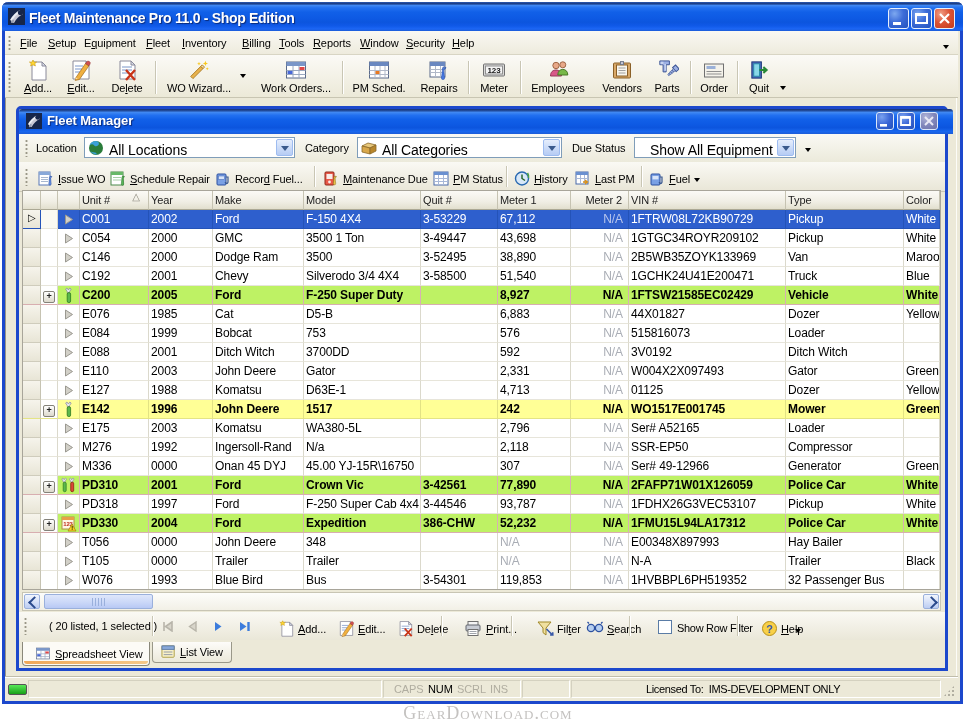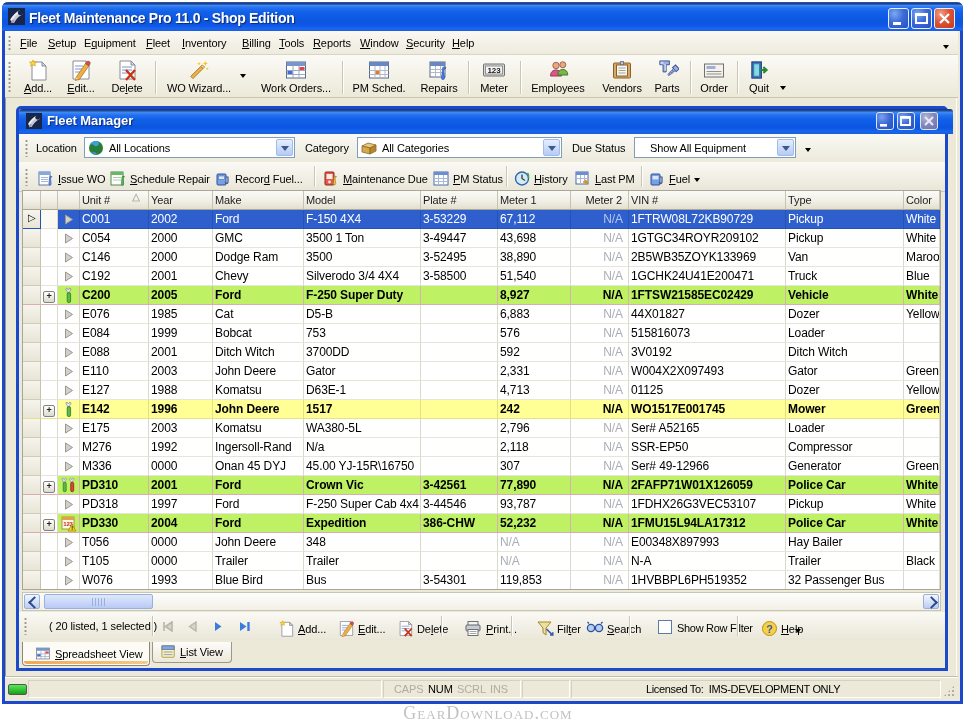--- a/index.html
+++ b/index.html
@@ -43,21 +43,21 @@
 #ititle .ttext{left:28px;top:4px;color:#fff;font-size:13px;font-weight:bold;text-shadow:1px 1px 1px #0a2a7a;}
 .iwbtn{top:3px;width:18px;height:18px;border-radius:3px;border:1px solid #dce8fa;box-sizing:border-box;}
 .iwbtn.min,.iwbtn.max{background:radial-gradient(circle at 30% 25%,#7aa2f0 0%,#3a66d6 50%,#2450b8 100%);}
 .iwbtn.cls{background:radial-gradient(circle at 30% 25%,#b0b4d8 0%,#8288bc 50%,#6a70a8 100%);}
 
 #filterrow{left:0;top:25px;width:926px;height:28px;background:linear-gradient(180deg,#faf9f4,#eceadb);
   border-bottom:1px solid #d8d5c4;}
 #filterrow .grip{left:6px;top:5px;width:3px;height:18px;}
 .flabel{top:8px;font-size:11px;color:#000;}
 .combo{top:3px;height:21px;background:#fff;border:1px solid #7f9db9;box-sizing:border-box;}
-.combo .ctext{position:absolute;left:24px;top:4px;font-size:11px;white-space:nowrap;}
+.combo .ctext{position:absolute;left:24px;top:4px;font-size:14px;white-space:nowrap;}
 .combo .cbtn{position:absolute;right:1px;top:1px;bottom:1px;width:17px;
   background:linear-gradient(180deg,#e6eefc 0%,#cfdef8 45%,#b6ccf4 100%);border:1px solid #9ebcf0;border-radius:2px;box-sizing:border-box;}
 .combo .cbtn:after{content:"";position:absolute;left:4px;top:6px;width:0;height:0;
   border-left:4px solid transparent;border-right:4px solid transparent;border-top:5px solid #3a5a8c;}
 .combo .cico{position:absolute;left:3px;top:2px;width:16px;height:16px;}
 
 #tb2{left:0;top:53px;width:926px;height:29px;background:linear-gradient(180deg,#faf9f4,#e9e6d7);
   border-bottom:1px solid #cac7b5;}
 #tb2 .grip{left:6px;top:6px;width:3px;height:18px;}
 .t2{top:8px;font-size:11px;color:#000;white-space:nowrap;}
@@ -412,21 +412,21 @@
       </colgroup>
 <tbody>
         <tr class="hdr">
           <td class="selc"></td>
           <td class="hc"></td>
           <td class="hc"></td>
           <td class="hc tl">Unit #<span class="sorttri"></span></td>
           <td class="hc tl">Year</td>
           <td class="hc tl">Make</td>
           <td class="hc tl">Model</td>
-          <td class="hc tl">Plate #</td>
+          <td class="hc tl">Quit #</td>
           <td class="hc tl">Meter 1</td>
           <td class="hc tl" style="text-align:right;padding-right:6px">Meter 2</td>
           <td class="hc tl">VIN #</td>
           <td class="hc tl">Type</td>
           <td class="hc tl">Color</td>
         </tr>
 <tr class="rsel">
           <td class="selc"><span class="curarrow"></span></td>
           <td class="expc"></td>
           <td class="icoc"><svg width="10" height="11" viewBox="0 0 10 11">

